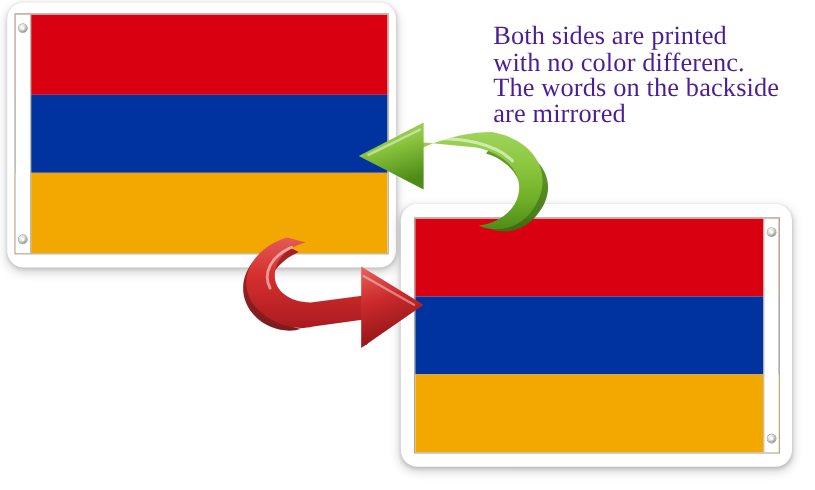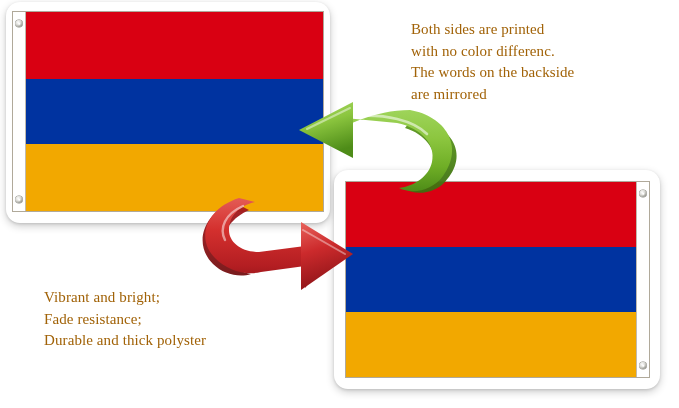--- a/index.html
+++ b/index.html
@@ -80,23 +80,23 @@
   
   .arrow-svg {
     position: absolute;
     overflow: visible;
     pointer-events: none;
   }
 
   
   .callout {
     position: absolute;
-    color: #a16207;
+    color: #4c1d95;
     font-family: "Liberation Serif", "DejaVu Serif", serif;
-    font-size: 15px;
+    font-size: 22px;
     line-height: 21.5px;
     white-space: pre-line;
     letter-spacing: 0.1px;
   }
   #callout-top-right { left: 411px; top: 19px; }
   #callout-bottom-left { left: 44px; top: 287px; }
 </style>
 </head>
 <body>
 
@@ -192,17 +192,14 @@
 
     <path d="M46,10 C28,18 22,32 28,44" fill="none" stroke="rgba(255,255,255,0.50)" stroke-width="2.4" stroke-linecap="round"></path>
     <path d="M106,34 L148,58" fill="none" stroke="rgba(255,255,255,0.40)" stroke-width="2" stroke-linecap="round"></path>
   </svg>
 
   <div class="callout" id="callout-top-right">Both sides are printed
 with no color differenc.
 The words on the backside
 are mirrored</div>
 
-  <div class="callout" id="callout-bottom-left">Vibrant and bright;
-Fade resistance;
-Durable and thick polyster</div>
 
 </div>
 
 </body></html>

